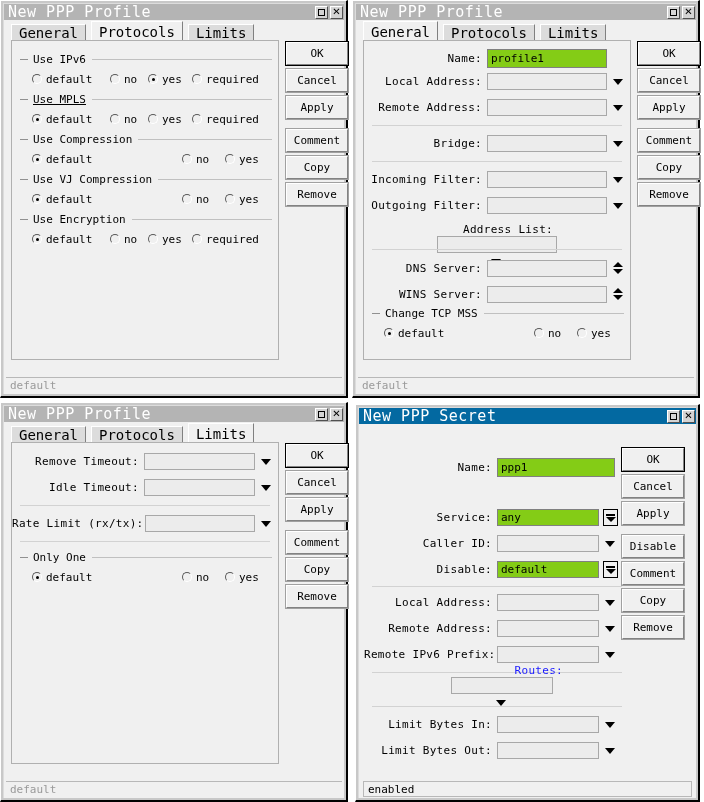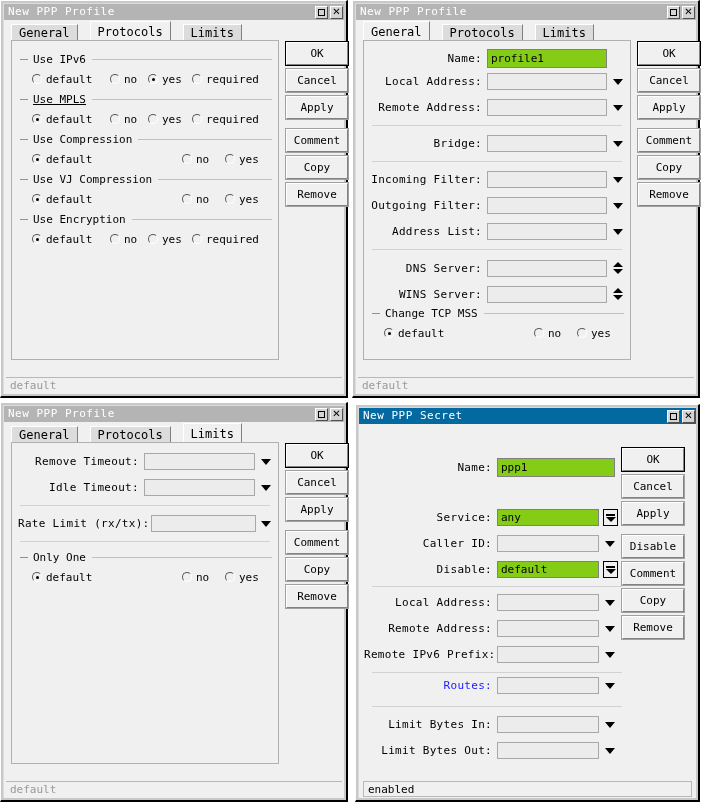--- a/index.html
+++ b/index.html
@@ -45,21 +45,21 @@
     align-items:center;
     padding:0 1px 0 4px;
     box-sizing:border-box;
     user-select:none;
     position:relative;
   }
   .titlebar.inactive{ background:#b4b4b4; }
   .titlebar.active{ background:#0369a1; }
   .title-text{
     color:#ffffff;
-    font-size:11px;
+    font-size:15px;
     letter-spacing:0.5px;
     white-space:nowrap;
     flex:1;
     line-height:16px;
   }
   .tb-btns{display:flex;gap:2px;align-items:center;}
   .tb-btn{
     width:13px;height:13px;
     background:#d4d4d4;
     border-top:1px solid #ffffff;
@@ -88,30 +88,30 @@
   
   .tabrow{
     display:flex;
     align-items:flex-end;
     height:20px;
     padding-left:6px;
     box-sizing:border-box;
     position:relative;
   }
   .tab{
-    font-size:12px;
+    font-size:14px;
     padding:2px 7px 1px 7px;
     background:#dcdcdc;
     border-top:1px solid #ffffff;
     border-left:1px solid #ffffff;
     border-right:1px solid #808080;
     box-sizing:border-box;
     height:16px;
     line-height:13px;
-    margin-right:12px;
+    margin-right:5px;
     white-space:nowrap;
   }
   .tab.sel{
     background:#f0f0f0;
     height:19px;
     line-height:15px;
     padding-top:3px;
     border-right:1px solid #808080;
   }
 
@@ -489,21 +489,21 @@
         </div>
 
         <div class="row" style="left:0px;top:156px;width:260px;">
           <span class="lbl" style="width:118px;">Outgoing Filter:</span>
           <span class="inp" style="width:120px;margin-left:5px;"></span>
           <span class="arrow">
                 <span class="tri"></span>
               </span>
         </div>
 
-        <div class="row" style="left:0px;top:182px;width:260px;">
+        <div class="row" style="left:0px;top:182px;width:260px;flex-direction:column;">
           <span class="lbl" style="width:118px;">Address List:</span>
           <span class="inp" style="width:120px;margin-left:5px;"></span>
           <span class="arrow">
                 <span class="tri"></span>
               </span>
         </div>
 
         <div class="sep" style="left:8px;top:208px;width:250px;"></div>
 
         <div class="row" style="left:0px;top:218px;width:260px;">
@@ -601,21 +601,21 @@
           <span class="lbl" style="width:128px;">Idle Timeout:</span>
           <span class="inp" style="width:112px;margin-left:5px;"></span>
           <span class="arrow">
                 <span class="tri"></span>
               </span>
         </div>
 
         <div class="sep" style="left:8px;top:62px;width:250px;"></div>
 
         <div class="row" style="left:0px;top:72px;width:260px;">
-          <span class="lbl" style="width:128px;margin-left:6px;">Rate Limit (rx/tx):</span>
+          <span class="lbl" style="width:128px;">Rate Limit (rx/tx):</span>
           <span class="inp" style="width:112px;margin-left:5px;"></span>
           <span class="arrow">
                 <span class="tri"></span>
               </span>
         </div>
 
         <div class="sep" style="left:8px;top:98px;width:250px;"></div>
 
         <div class="grp" style="left:8px;top:108px;width:252px;">
           <div class="grp-head">
@@ -729,21 +729,21 @@
         <div class="row" style="left:0px;top:218px;width:270px;">
           <span class="lbl" style="width:128px;">Remote IPv6 Prefix:</span>
           <span class="inp" style="width:102px;margin-left:5px;"></span>
           <span class="arrow">
                 <span class="tri"></span>
               </span>
         </div>
 
         <div class="sep" style="left:8px;top:244px;width:250px;"></div>
 
-        <div class="row" style="left:0px;top:249px;width:270px;">
+        <div class="row" style="left:0px;top:236px;width:270px;flex-direction:column;">
           <span class="lbl blue-lab" style="width:128px;">Routes:</span>
           <span class="inp" style="width:102px;margin-left:5px;"></span>
           <span class="arrow">
                 <span class="tri"></span>
               </span>
         </div>
 
         <div class="sep" style="left:8px;top:278px;width:250px;"></div>
 
         <div class="row" style="left:0px;top:288px;width:270px;">

